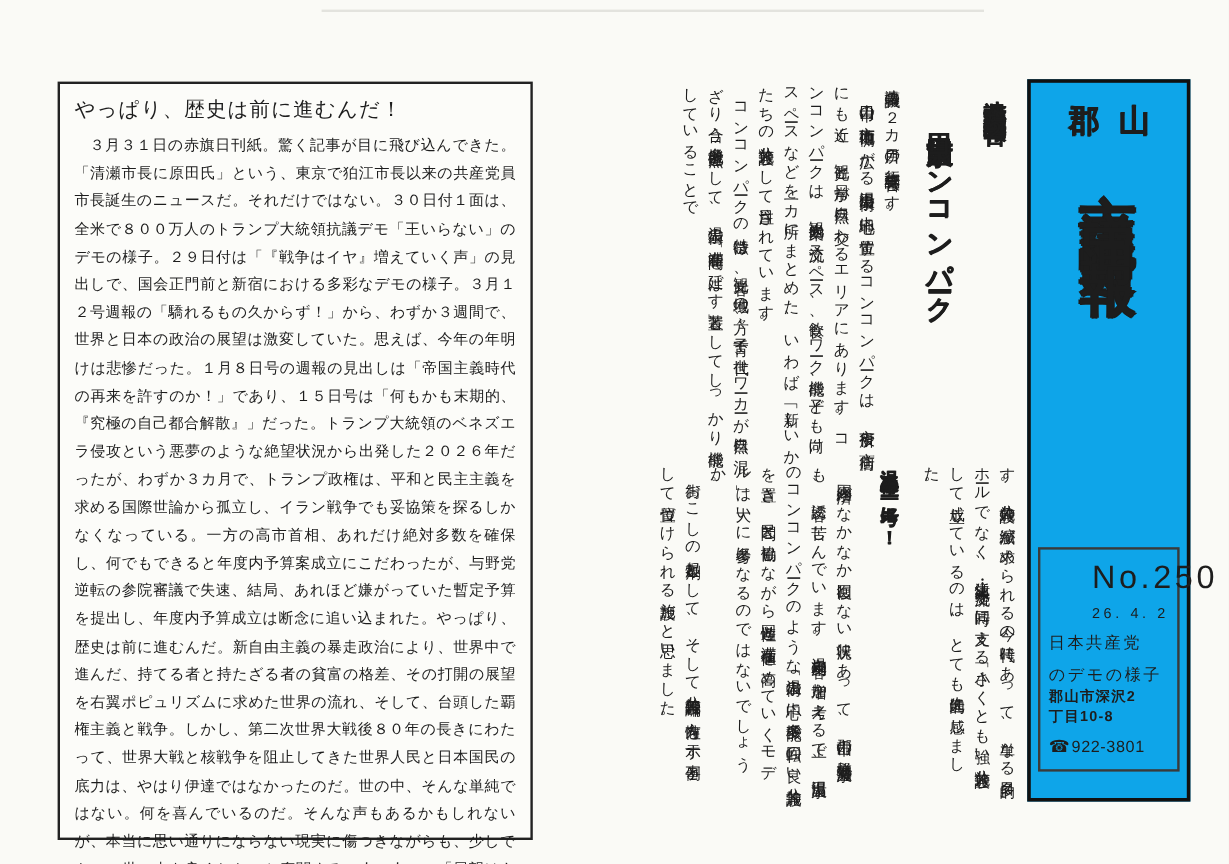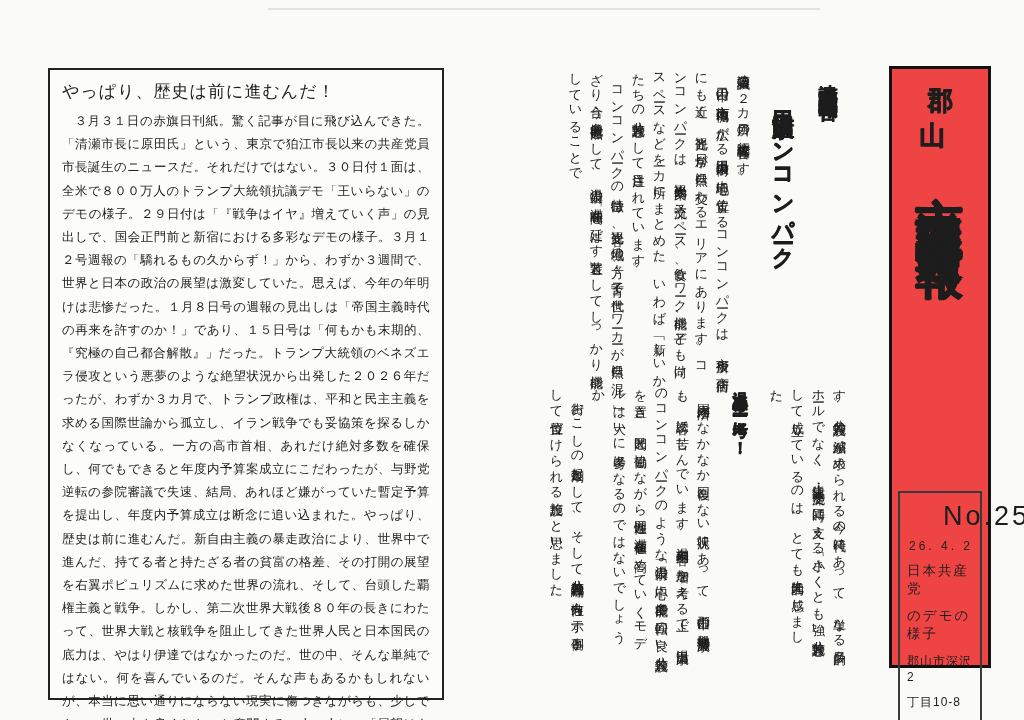--- a/index.html
+++ b/index.html
@@ -37,22 +37,22 @@
   .indent{text-indent:13px;}
   .block-a{position:absolute;left:450px;top:64px;width:304px;height:318px;}
   .block-b{position:absolute;left:450px;top:380px;width:400px;height:272px;}
   .sec-heading{
     font-size:15.5px;font-weight:800;line-height:34px;margin:0 9px;letter-spacing:2px;
     text-shadow:0.7px 0 0 #1d1d1d,0 0.7px 0 #1d1d1d;
   }
 
   
   .masthead{
-    position:absolute;left:889px;top:66px;width:102px;height:602px;
-    border:3px solid #111;box-sizing:border-box;background:#ef4444;
+    position:absolute;left:856px;top:66px;width:136px;height:602px;
+    border:3px solid #111;box-sizing:border-box;background:#0ea5e9;
   }
   .region{
     text-align:center;font-size:26px;font-weight:800;margin-top:14px;
     letter-spacing:16px;text-indent:16px;
     text-shadow:0.8px 0 0 #1d1d1d,0 0.8px 0 #1d1d1d;
   }
   .mast-title-wrap{display:flex;justify-content:center;margin-top:6px;height:322px;overflow:hidden;}
   .mast-title{
     writing-mode:vertical-rl;text-orientation:upright;
     font-size:47px;font-weight:900;letter-spacing:14px;line-height:1.1;
@@ -66,21 +66,21 @@
   .photo::after{content:"";position:absolute;left:50%;bottom:-2px;transform:translateX(-50%);
     width:34px;height:17px;border-radius:10px 10px 0 0;background:#6d6a62;}
   .photo-okada::before{background:#c4bcae;}
   .photo-okada::after{background:#32312e;}
   .photos figcaption{font-size:9px;text-align:center;margin-top:4px;letter-spacing:1px;white-space:nowrap;}
 
   .info-box{margin:10px 6px 0;border:2px solid #3a3a3a;padding:8px 7px 10px;}
   .issue-no{font-size:27px;letter-spacing:3px;margin-left:36px;}
   .issue-date{font-size:12px;margin-top:7px;letter-spacing:3px;text-align:right;}
   .pub{font-size:13.5px;margin-top:9px;text-align:left;letter-spacing:2px;}
-  .addr{font-size:12px;margin-top:10px;letter-spacing:1px;}
+  .addr{font-size:12px;margin-top:0;letter-spacing:1px;font-weight:bold;}
   .contact{font-size:13.5px;margin-top:8px;display:flex;align-items:center;letter-spacing:0.5px;}
   .phone-glyph{font-size:14px;margin-right:1px;}
 </style>
 </head>
 <body>
 
 <div class="page">
   <div class="scan-line"></div>
 
   <section class="essay-box">

